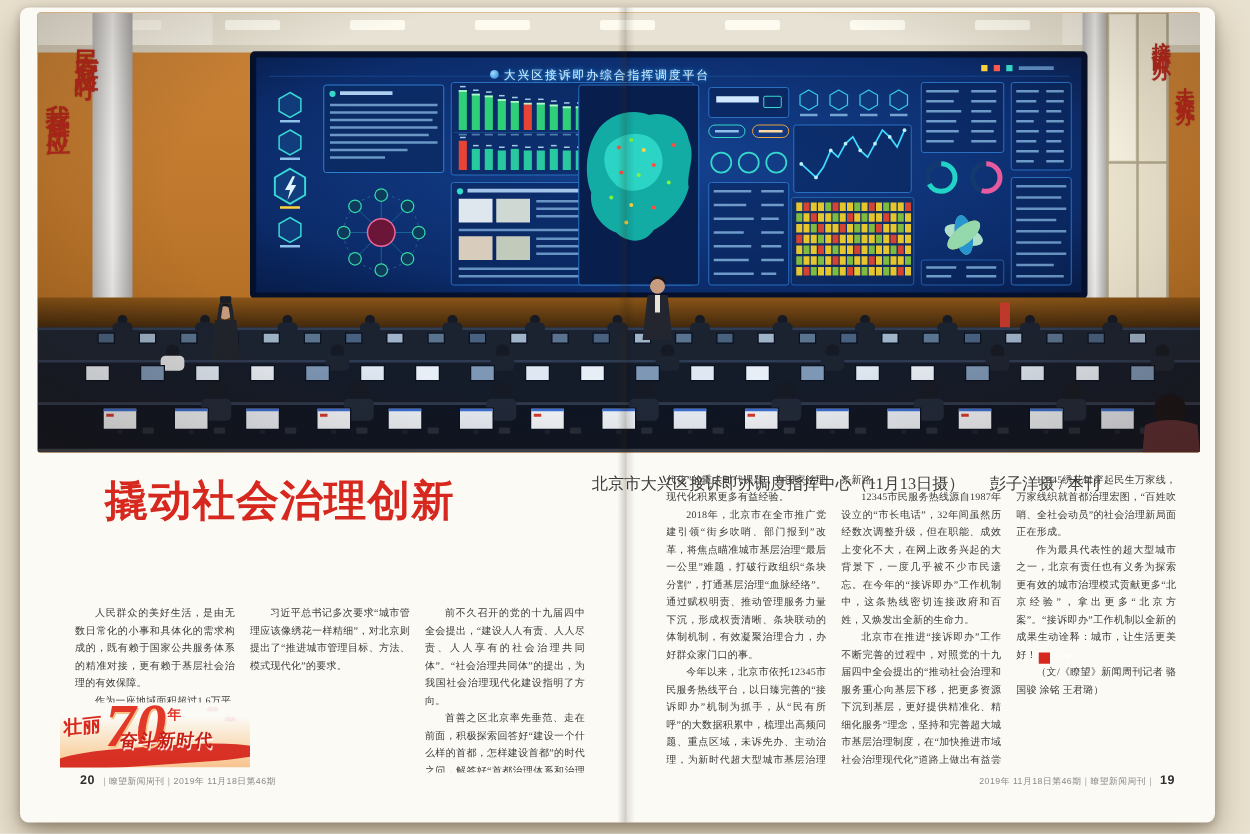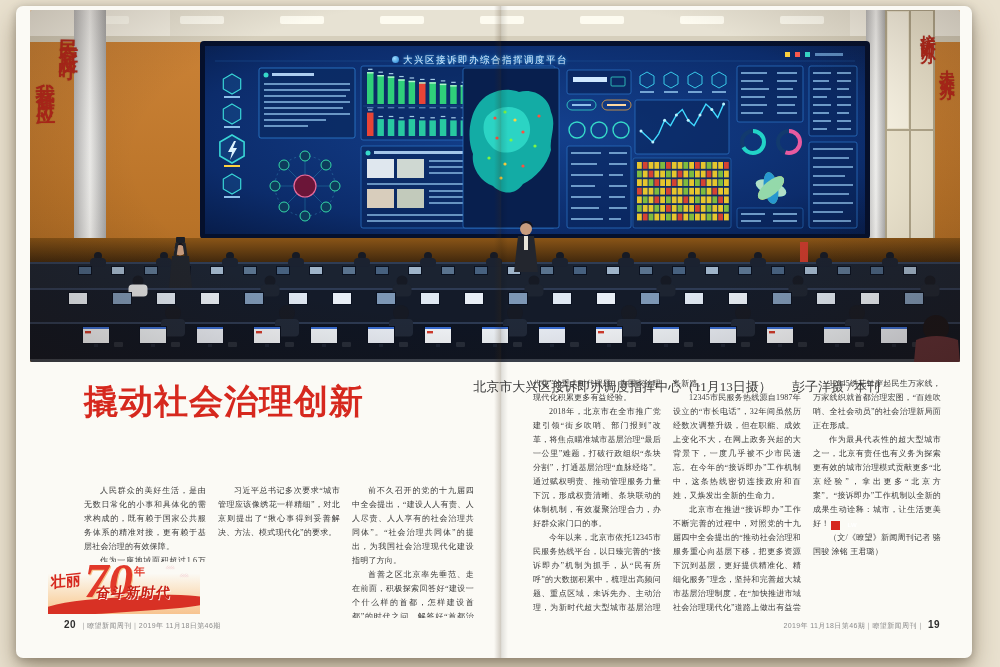--- a/index.html
+++ b/index.html
@@ -33,21 +33,21 @@
   .headline{position:absolute;left:40px;top:372px;width:336px;text-align:center;color:#d6281e;
             font-family:"Liberation Serif",serif;font-weight:bold;line-height:1.1;}
   .headline .t1{font-size:28px;letter-spacing:3px;}
   .headline .t2{font-size:34px;letter-spacing:1px;margin-top:5px;}
   .cols{position:absolute;display:flex;gap:12px;}
   .cols-left{left:44px;top:478px;width:414px;}
   .cols-right{left:517px;top:371px;width:412px;}
   .col{width:128px;overflow:hidden;font-family:"Liberation Serif",serif;font-size:8px;
        color:#3a3a3a;line-height:14px;text-align:justify;letter-spacing:.2px;}
   .cols-left .col{height:134px;}
-  .cols-left .col:first-child{height:78px;margin-left:24px;}
+  .cols-left .col:first-child{height:78px;}
   .cols-right .col{height:234px;}
   .col p{margin:0;text-indent:2em;}
   .col p.cont{text-indent:0;}
   .endmark{display:inline-block;width:9px;height:9px;background:#d6281e;color:#fff;
            font-family:"Liberation Sans",sans-serif;font-size:6px;font-weight:bold;
            line-height:9px;text-align:center;margin-left:2px;vertical-align:-1px;}
   
   .logo70{position:absolute;left:32px;top:550px;width:152px;height:58px;overflow:hidden;}
   .logo70 .wash{position:absolute;inset:0;
         background:linear-gradient(180deg,rgba(255,245,228,0) 30%,rgba(248,176,92,.45) 75%,rgba(244,150,60,.55));}
@@ -881,21 +881,21 @@
   <div class="headline">
     <div class="t2">撬动社会治理创新</div>
   </div>
 
   <div class="cols cols-left">
       <div class="col">
         <p>人民群众的美好生活，是由无数日常化的小事和具体化的需求构成的，既有赖于国家公共服务体系的精准对接，更有赖于基层社会治理的有效保障。</p>
         <p>作为一座地域面积超过1.6万平</p>
       </div>
       <div class="col">
-        <p>习近平总书记多次要求“城市管理应该像绣花一样精细”，对北京则提出了“揪心事得到妥善解决、方法、模式现代化”的要求。</p>
+        <p>习近平总书记多次要求“城市管理应该像绣花一样精细”，对北京则提出了“推进城市管理目标、方法、模式现代化”的要求。</p>
       </div>
       <div class="col">
         <p>前不久召开的党的十九届四中全会提出，“建设人人有责、人人尽责、人人享有的社会治理共同体”。“社会治理共同体”的提出，为我国社会治理现代化建设指明了方向。</p>
         <p>首善之区北京率先垂范、走在前面，积极探索回答好“建设一个什么样的首都，怎样建设首都”的时代之问，解答好“首都治理体系和治理能力现</p>
       </div>
     </div>
   <div class="cols cols-right">
       <div class="col">
         <p class="cont">代化”的重大时代课题，为国家治理现代化积累更多有益经验。</p>
         <p>2018年，北京市在全市推广党建引领“街乡吹哨、部门报到”改革，将焦点瞄准城市基层治理“最后一公里”难题，打破行政组织“条块分割”，打通基层治理“血脉经络”。通过赋权明责、推动管理服务力量下沉，形成权责清晰、条块联动的体制机制，有效凝聚治理合力，办好群众家门口的事。</p>

